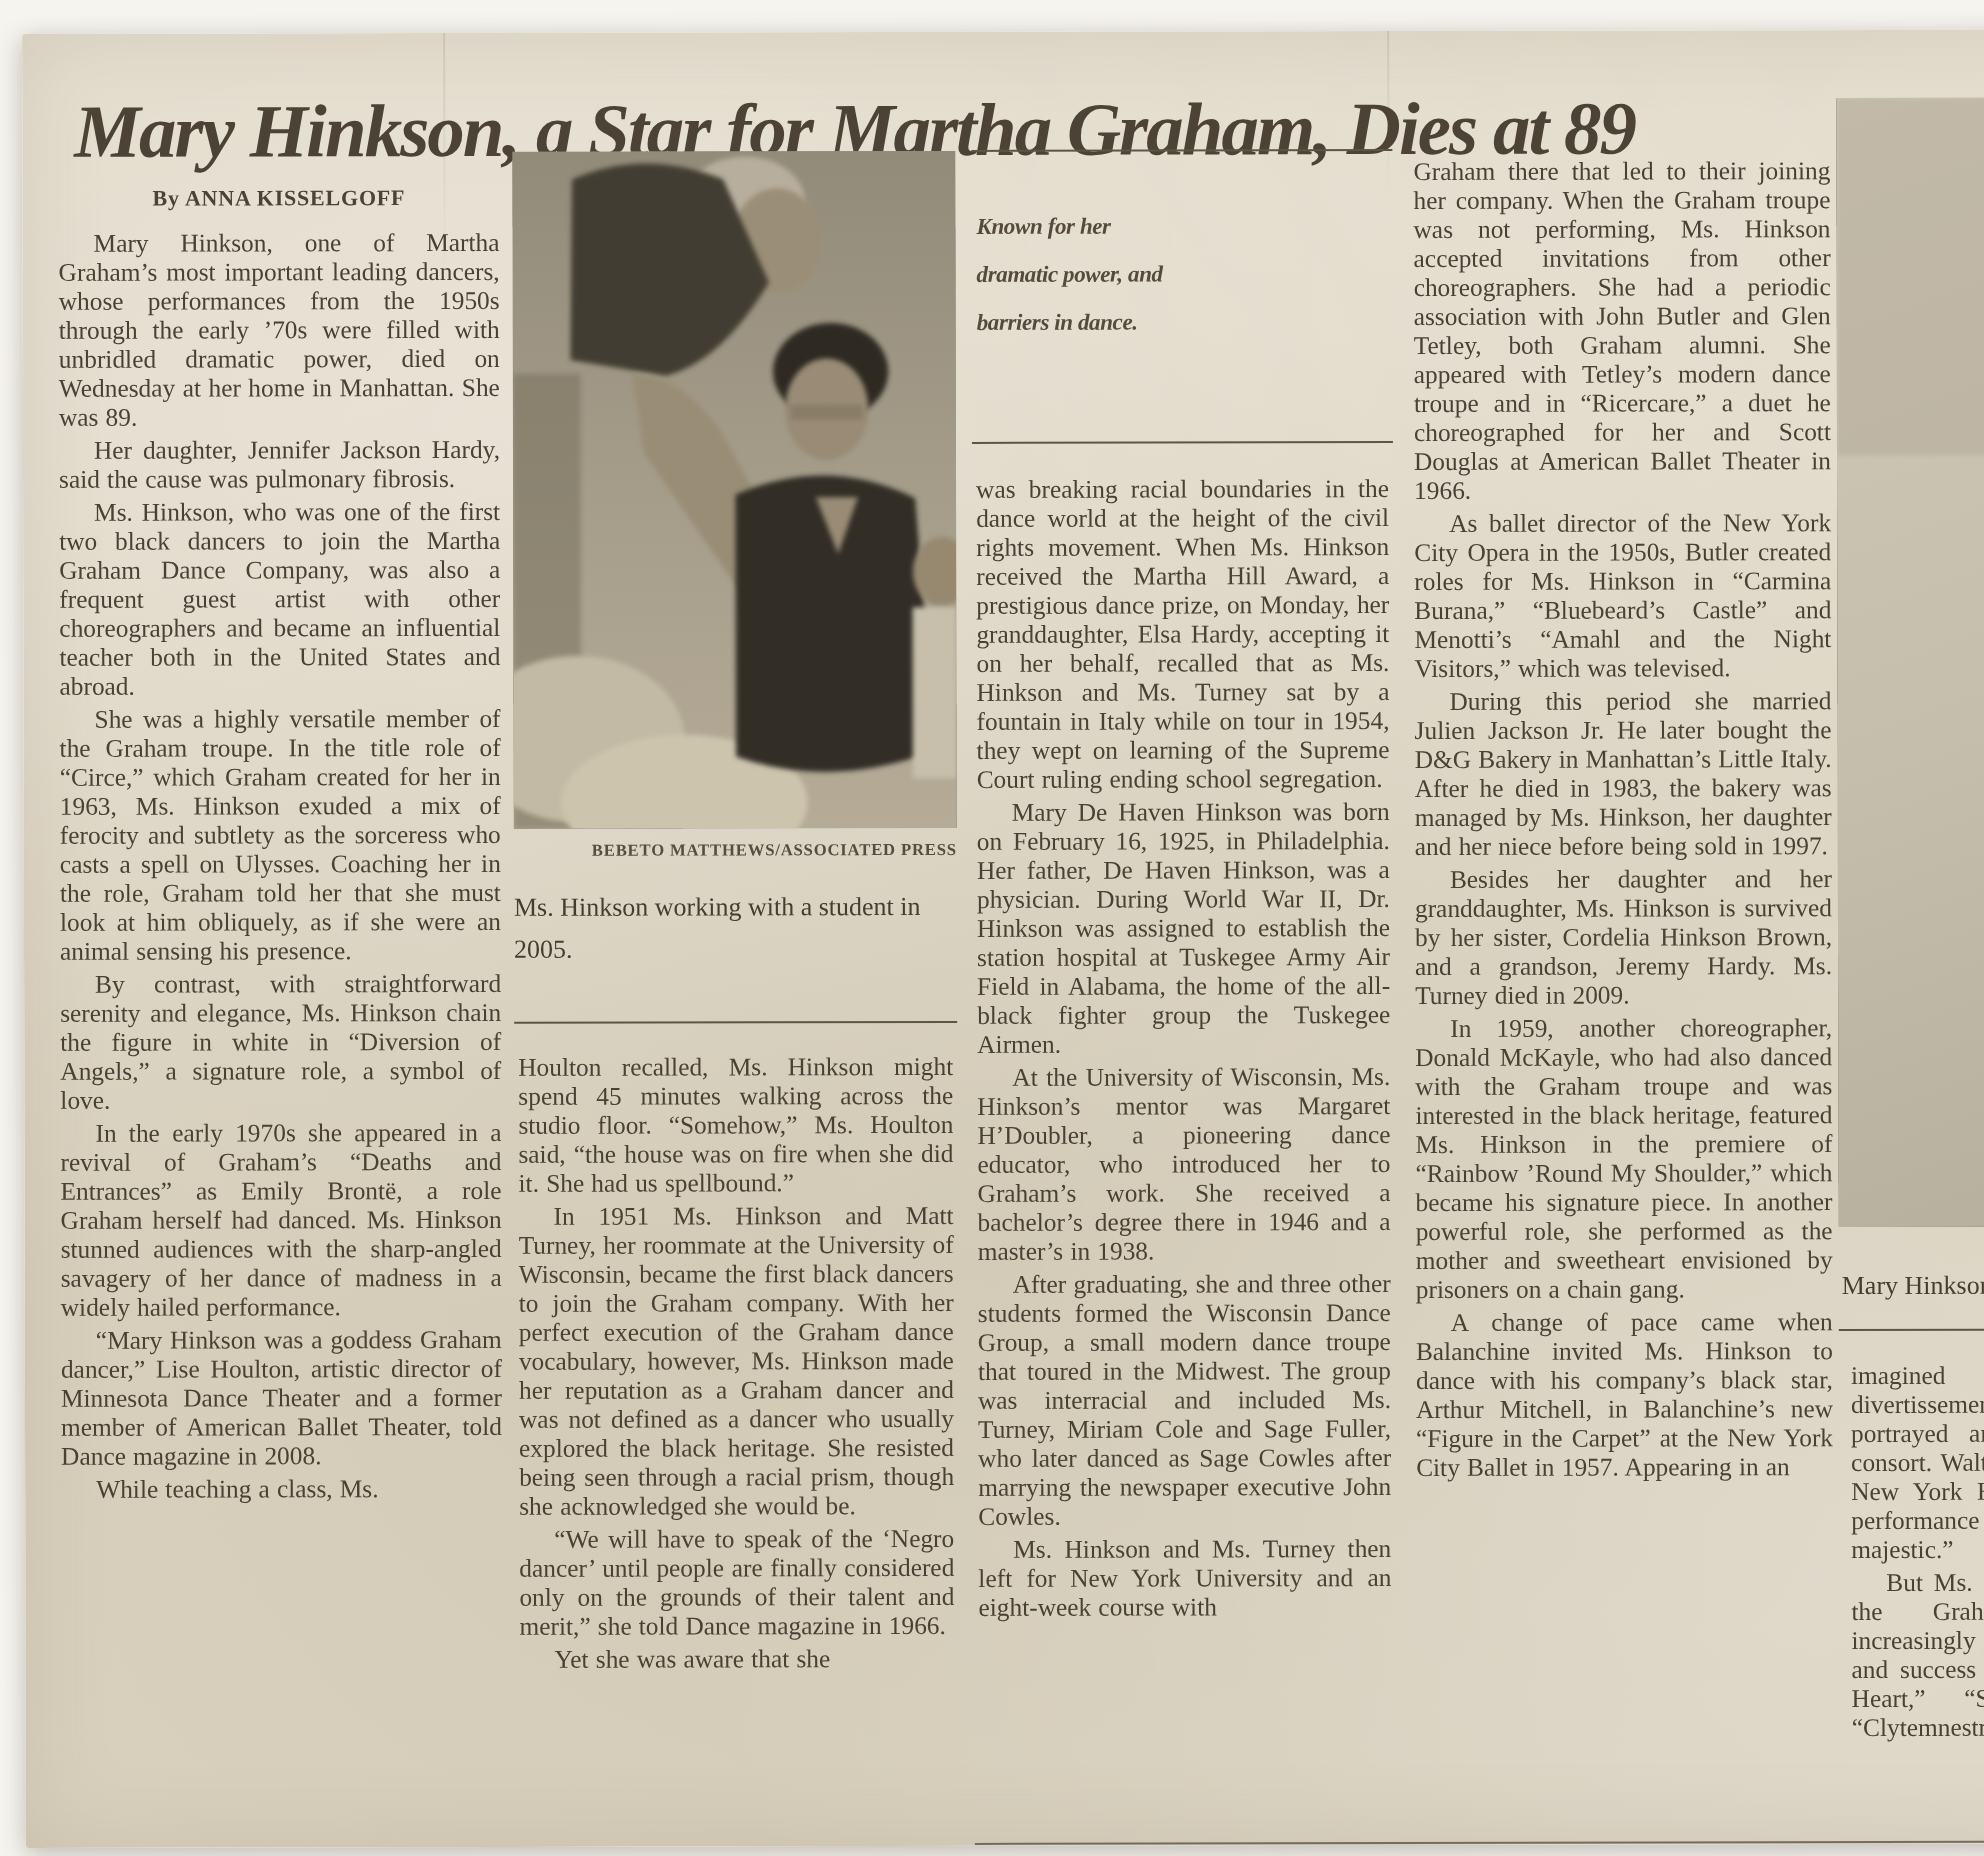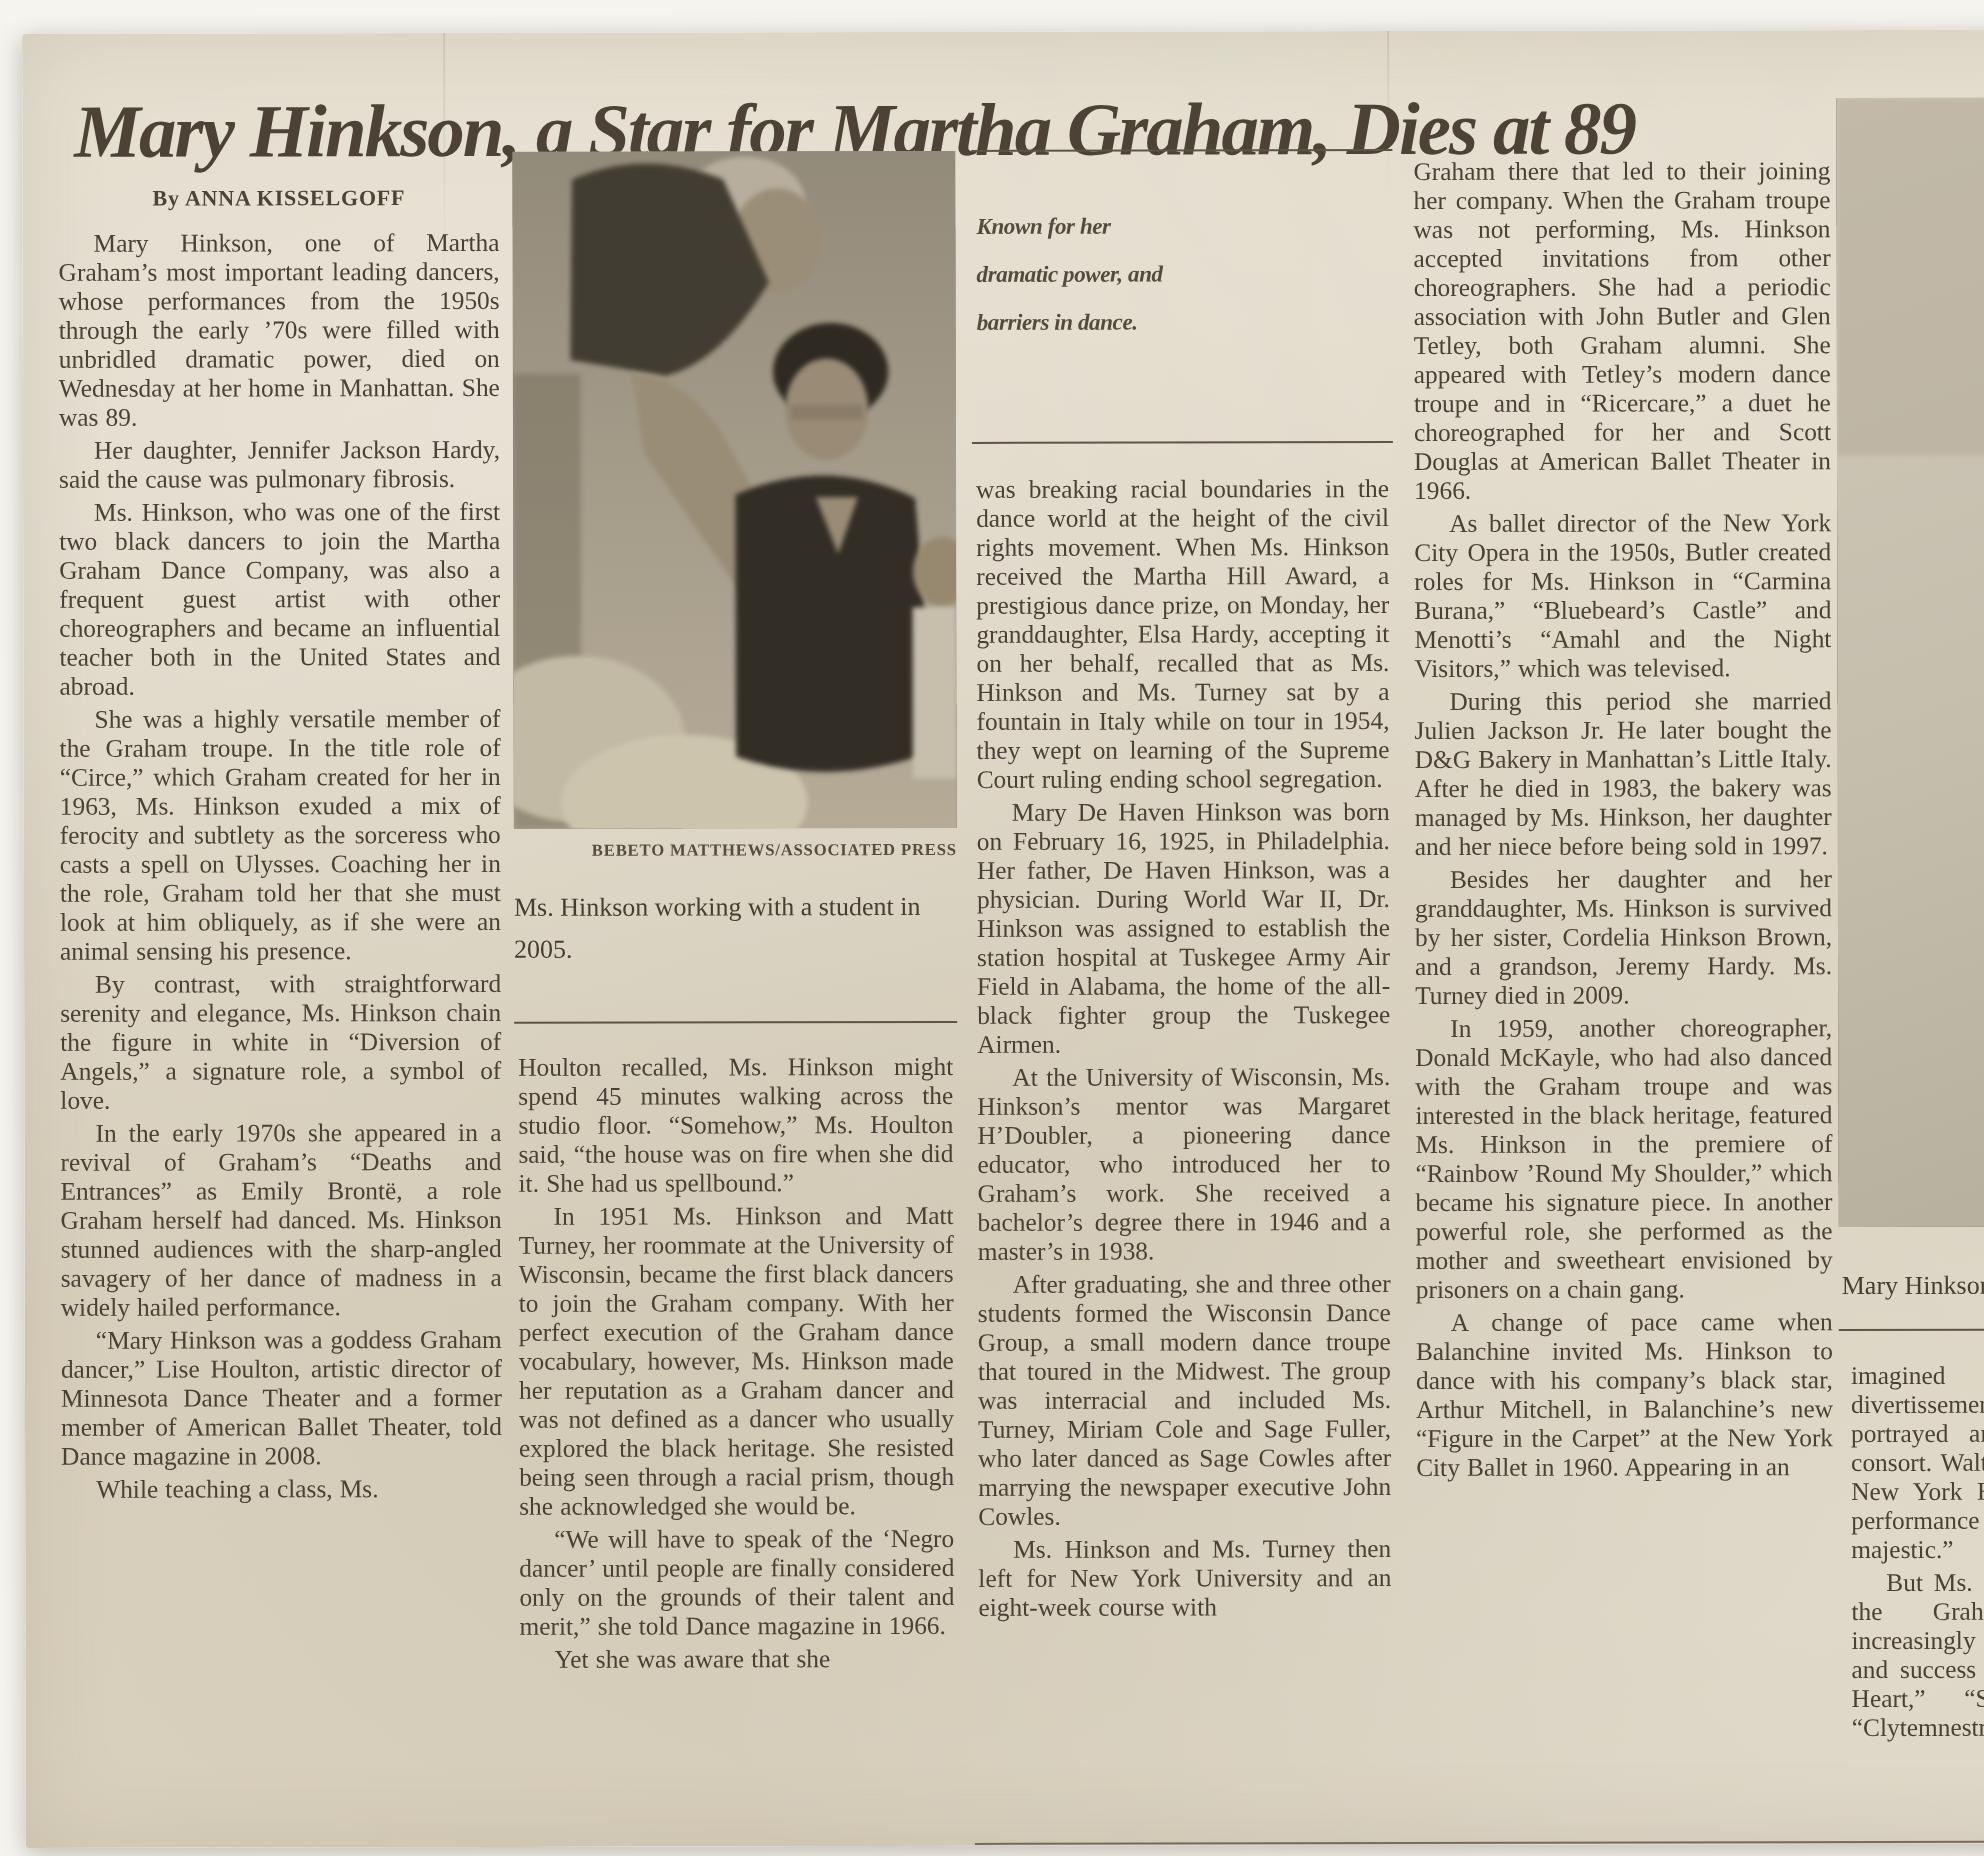--- a/index.html
+++ b/index.html
@@ -134,21 +134,21 @@
         <p>After graduating, she and three other students formed the Wisconsin Dance Group, a small modern dance troupe that toured in the Midwest. The group was interracial and included Ms. Turney, Miriam Cole and Sage Fuller, who later danced as Sage Cowles after marrying the newspaper executive John Cowles.</p>
         <p>Ms. Hinkson and Ms. Turney then left for New York University and an eight-week course with</p>
       </div>
 
     <div class="column col4">
         <p class="cont">Graham there that led to their joining her company. When the Graham troupe was not performing, Ms. Hinkson accepted invitations from other choreographers. She had a periodic association with John Butler and Glen Tetley, both Graham alumni. She appeared with Tetley’s modern dance troupe and in “Ricercare,” a duet he choreographed for her and Scott Douglas at American Ballet Theater in 1966.</p>
         <p>As ballet director of the New York City Opera in the 1950s, Butler created roles for Ms. Hinkson in “Carmina Burana,” “Bluebeard’s Castle” and Menotti’s “Amahl and the Night Visitors,” which was televised.</p>
         <p>During this period she married Julien Jackson Jr. He later bought the D&amp;G Bakery in Manhattan’s Little Italy. After he died in 1983, the bakery was managed by Ms. Hinkson, her daughter and her niece before being sold in 1997.</p>
         <p>Besides her daughter and her granddaughter, Ms. Hinkson is survived by her sister, Cordelia Hinkson Brown, and a grandson, Jeremy Hardy. Ms. Turney died in 2009.</p>
         <p>In 1959, another choreographer, Donald McKayle, who had also danced with the Graham troupe and was interested in the black heritage, featured Ms. Hinkson in the premiere of “Rainbow ’Round My Shoulder,” which became his signature piece. In another powerful role, she performed as the mother and sweetheart envisioned by prisoners on a chain gang.</p>
-        <p>A change of pace came when Balanchine invited Ms. Hinkson to dance with his company’s black star, Arthur Mitchell, in Balanchine’s new “Figure in the Carpet” at the New York City Ballet in 1960. Appearing in an</p>
+        <p>A change of pace came when Balanchine invited Ms. Hinkson to dance with his company’s black star, Arthur Mitchell, in Balanchine’s new “Figure in the Carpet” at the New York City Ballet in 1957. Appearing in an</p>
       </div>
 
     <div class="photo photo2">
       <svg viewBox="0 0 2385 2845" preserveAspectRatio="none">
         <defs>
           <linearGradient id="bg2" x1="0" y1="0" x2="0.3" y2="1">
             <stop offset="0" stop-color="#cfc8b8"></stop>
               <stop offset="0.55" stop-color="#c6bead"></stop>
               <stop offset="1" stop-color="#b7af9d"></stop>
           </linearGradient>

